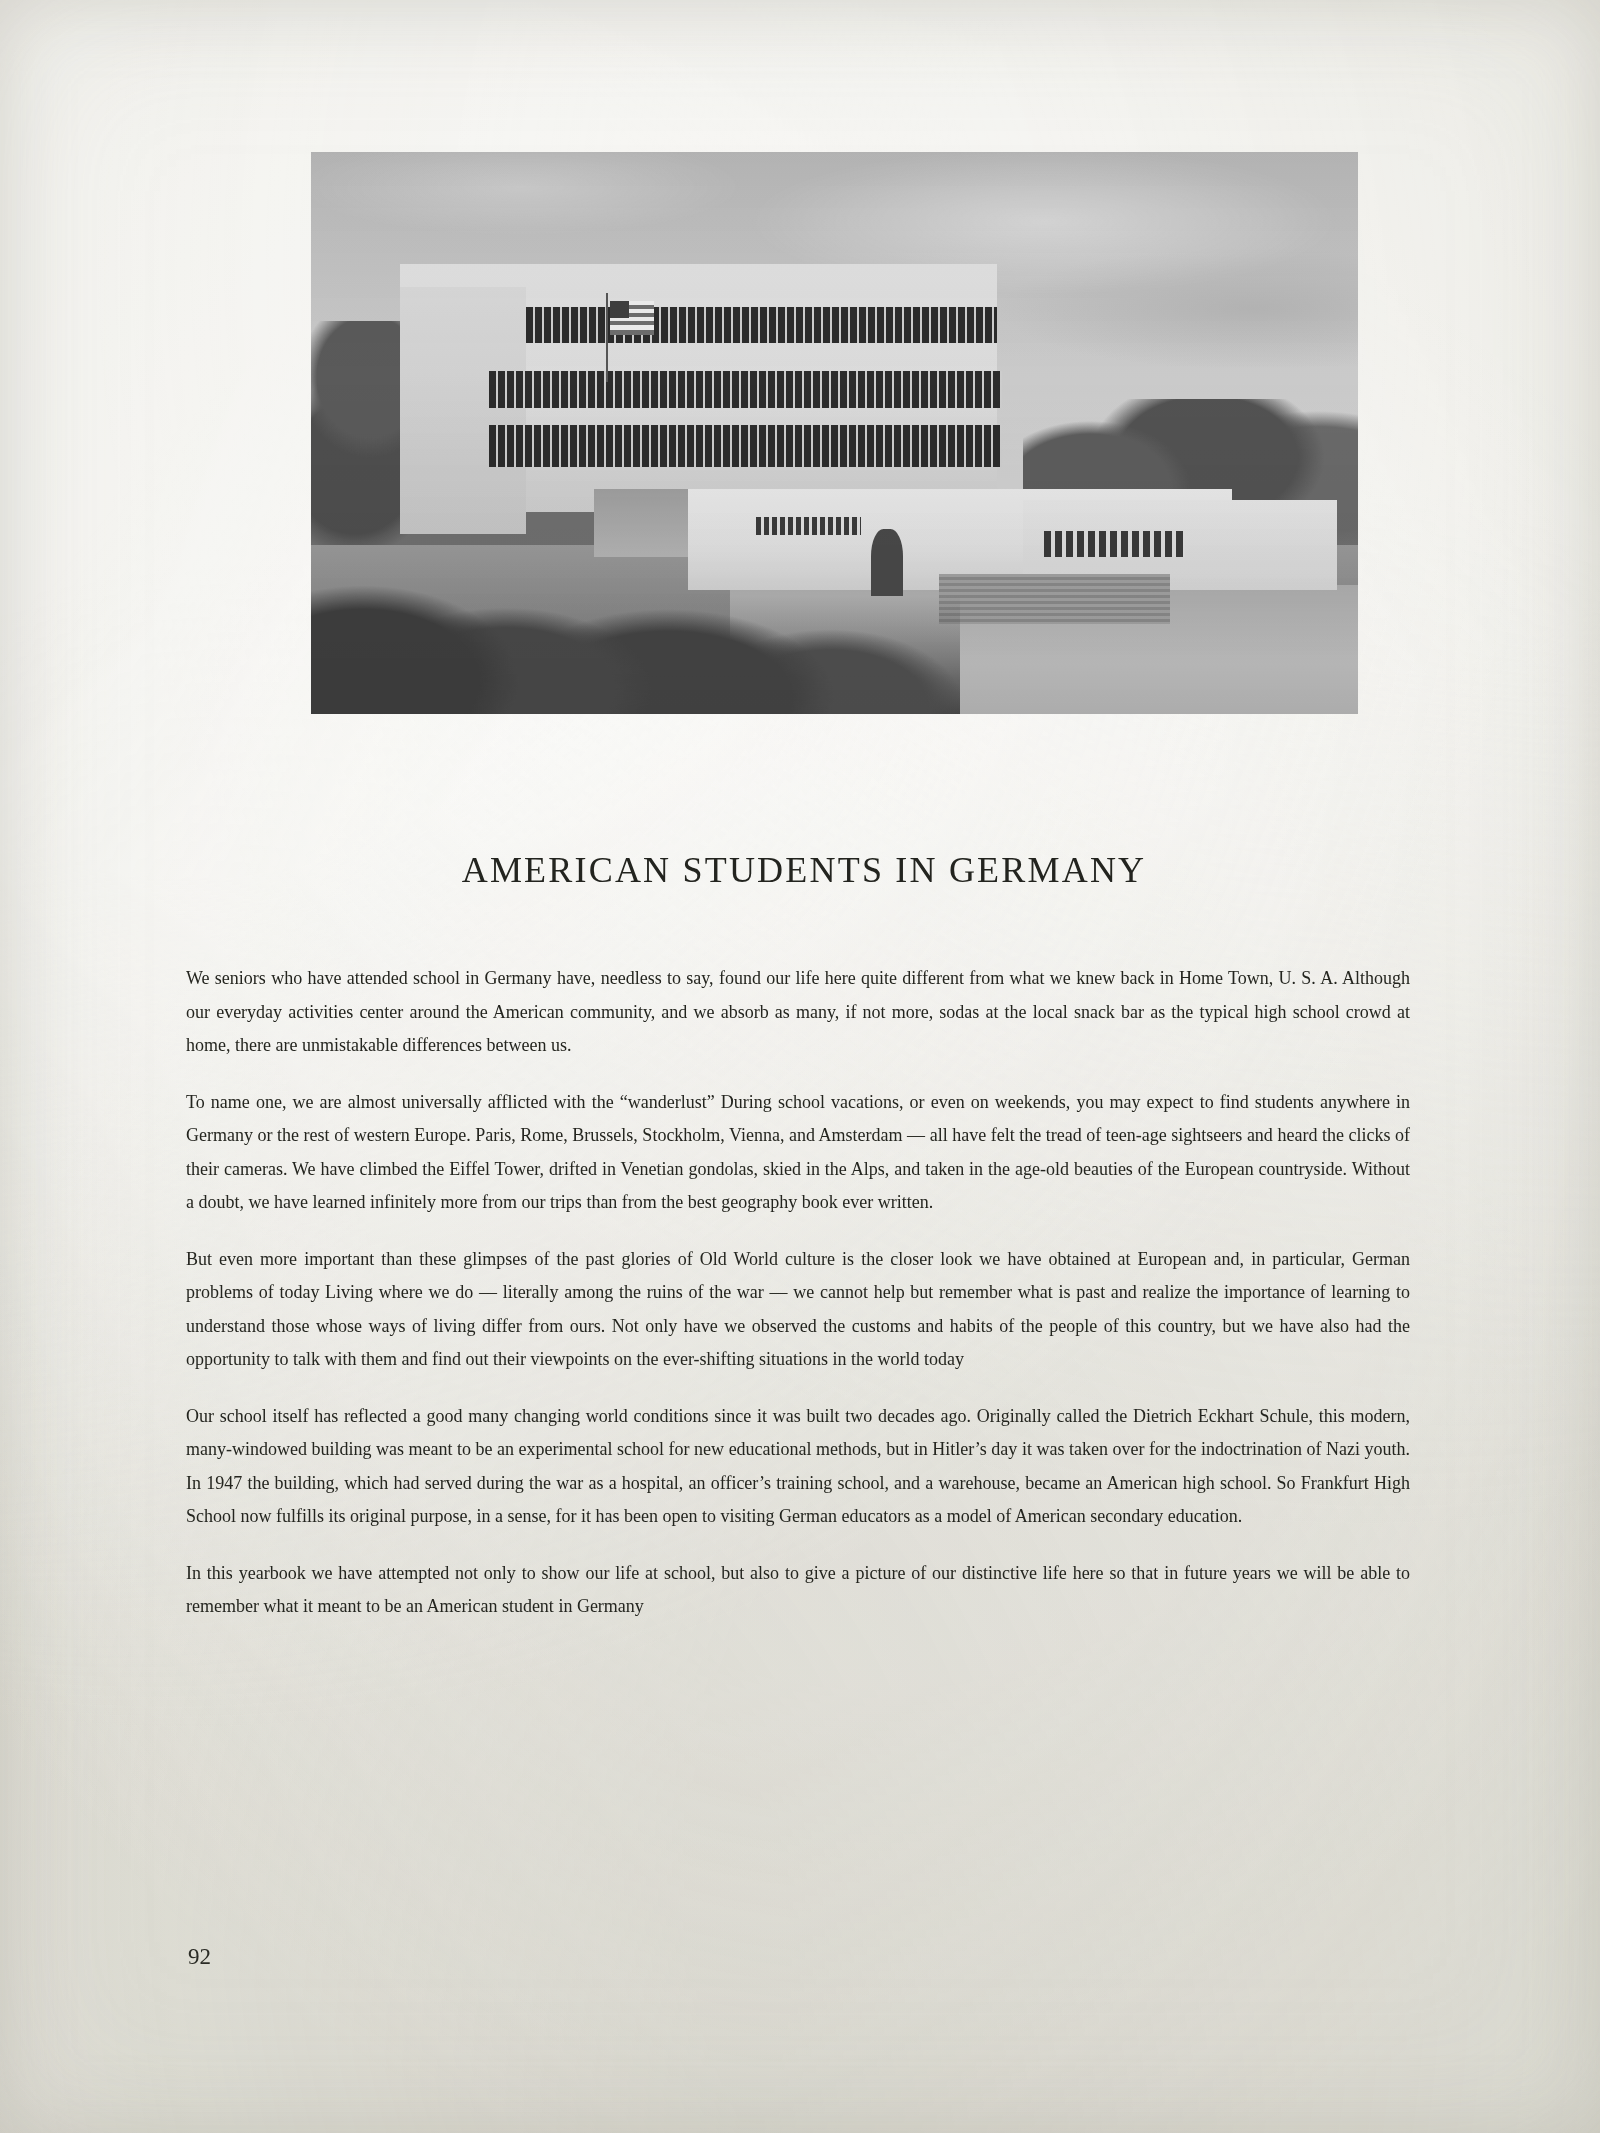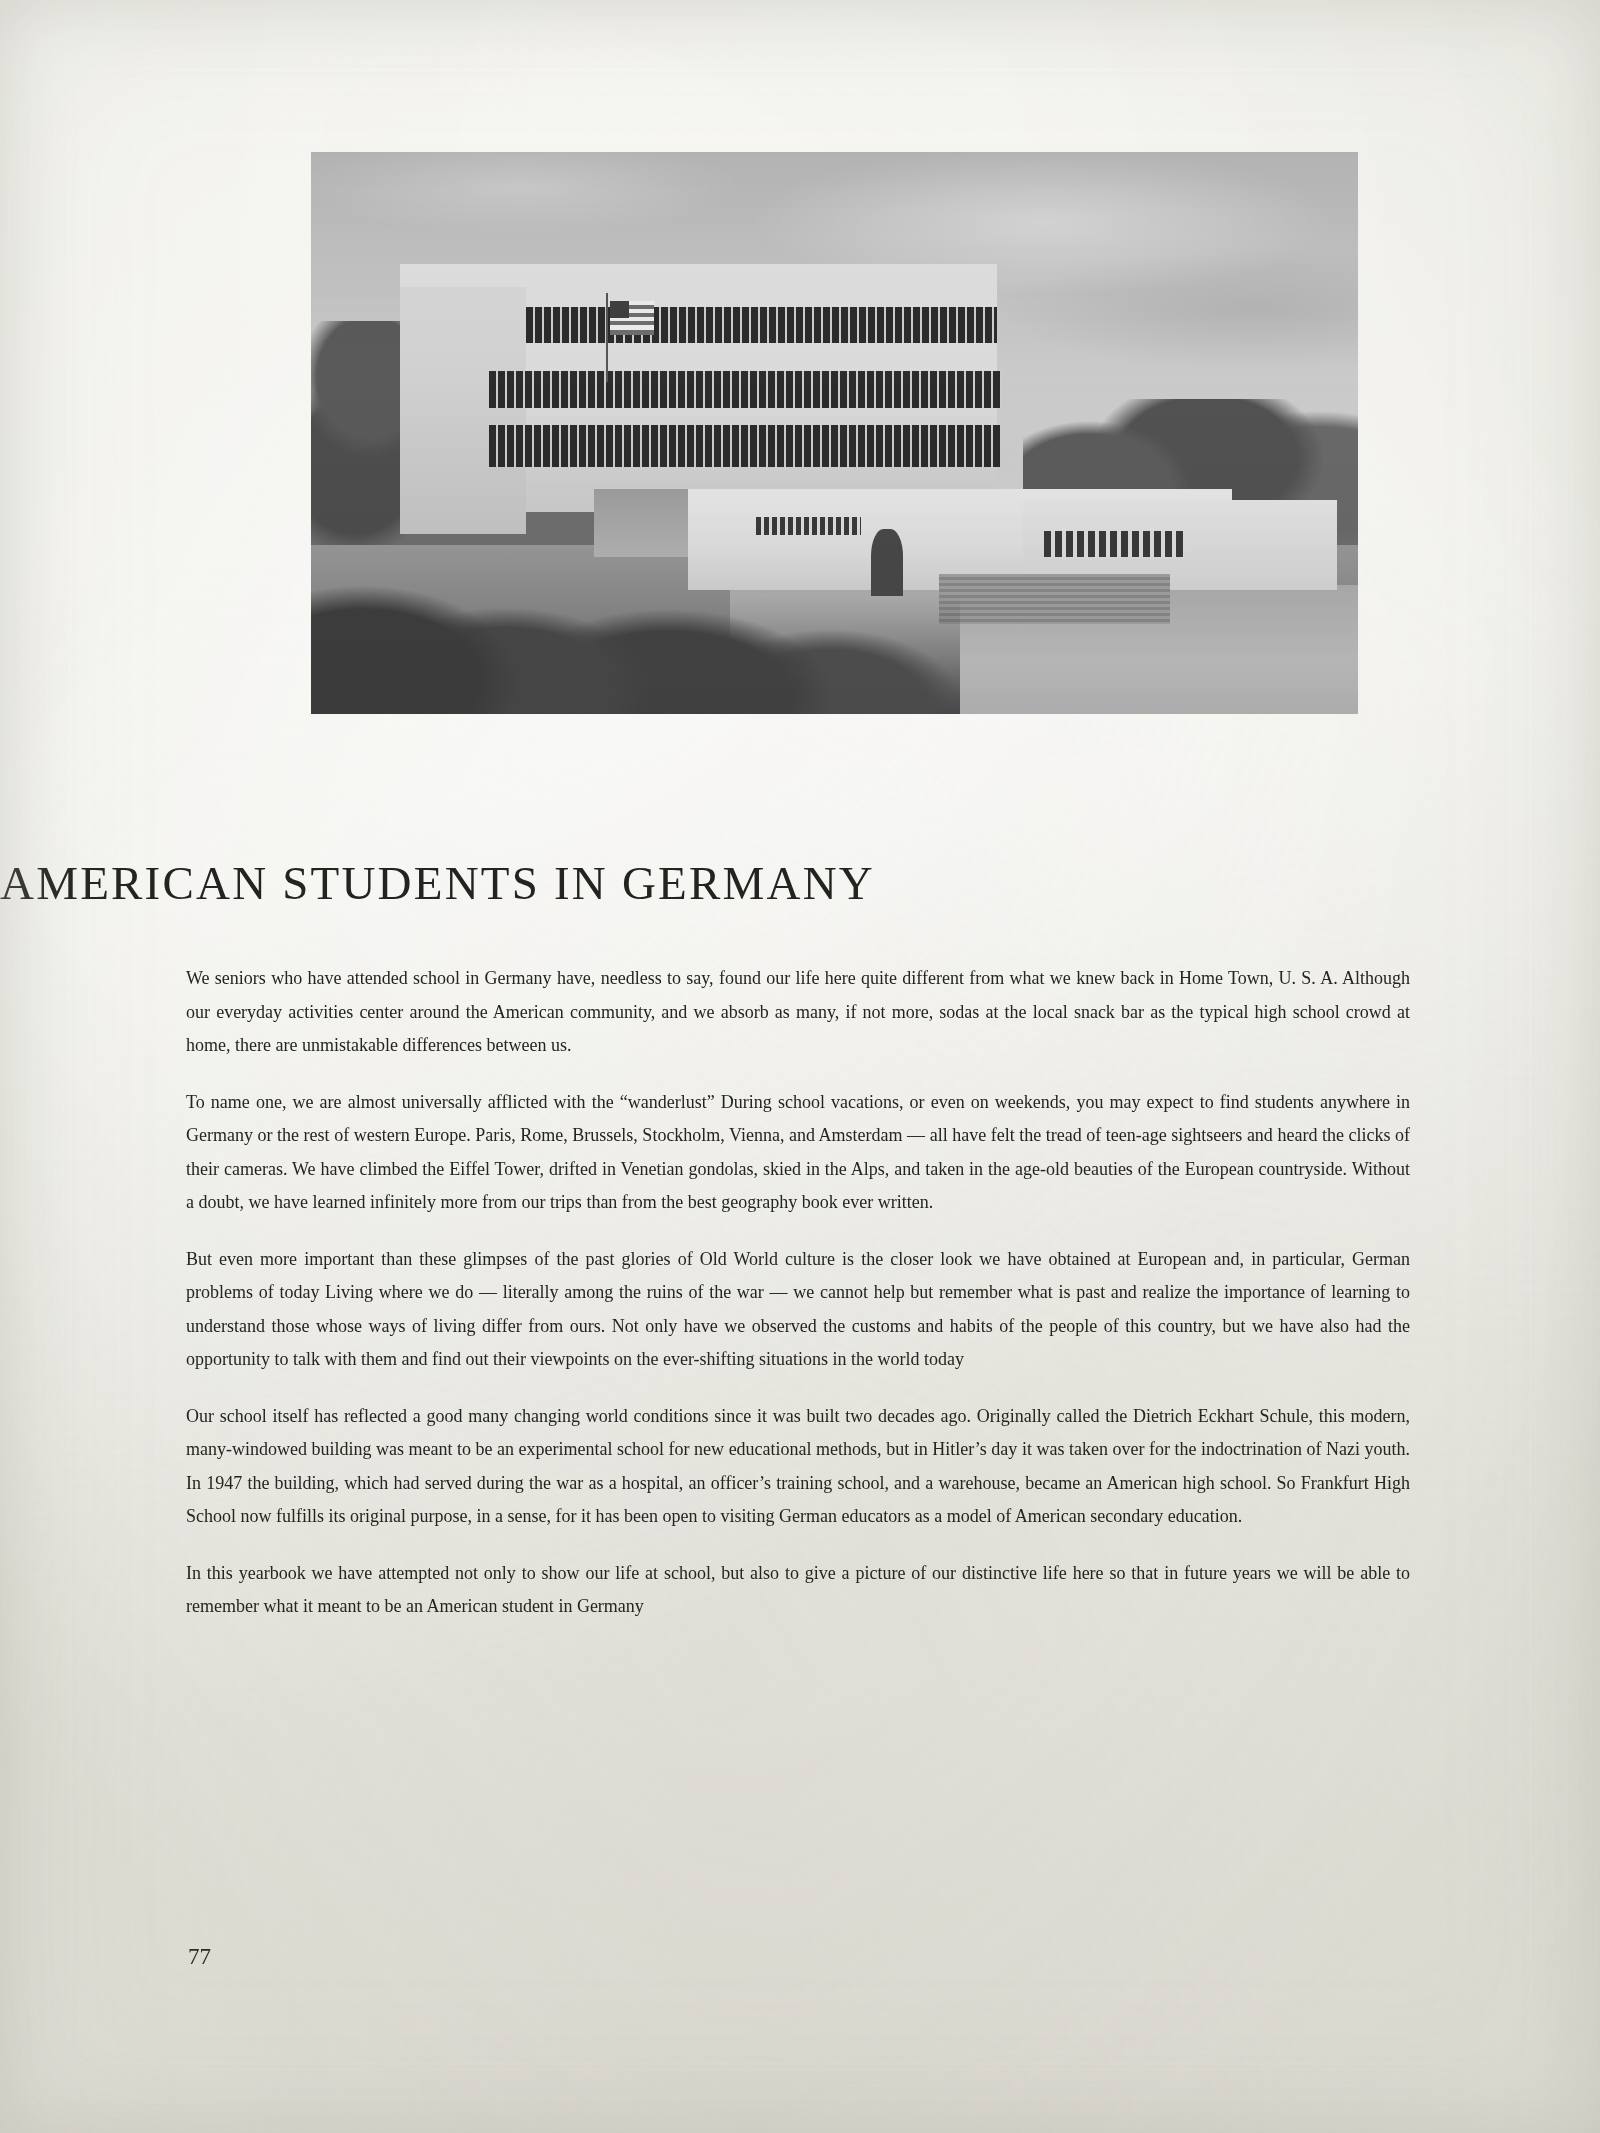--- a/index.html
+++ b/index.html
@@ -216,25 +216,25 @@
   }
   .photo-tone {
     position: absolute; inset: 0;
     background: linear-gradient(to bottom, rgba(60,62,60,0.06), rgba(60,62,60,0.02) 40%, rgba(40,42,40,0.10));
     mix-blend-mode: multiply;
   }
 
   
   .title {
     position: absolute;
-    left: 0; right: 0;
+    left: 8px; right: 0;
     top: 825px;
-    text-align: left;
+    text-align: center;
     font-family: "Liberation Serif", serif;
-    font-size: 47px;
+    font-size: 36px;
     letter-spacing: 2.2px;
     color: #23241f;
     font-weight: 400;
   }
 
   
   .body-text {
     position: absolute;
     left: 186px;
     top: 962px;
@@ -306,16 +306,16 @@
   <h1 class="title">AMERICAN STUDENTS IN GERMANY</h1>
 
   <div class="body-text">
     <p>We seniors who have attended school in Germany have, needless to say, found our life here quite different from what we knew back in Home Town, U. S. A. Although our everyday activities center around the American community, and we absorb as many, if not more, sodas at the local snack bar as the typical high school crowd at home, there are unmistakable differences between us.</p>
     <p>To name one, we are almost universally afflicted with the “wanderlust” During school vacations, or even on weekends, you may expect to find students anywhere in Germany or the rest of western Europe. Paris, Rome, Brussels, Stockholm, Vienna, and Amsterdam — all have felt the tread of teen-age sightseers and heard the clicks of their cameras. We have climbed the Eiffel Tower, drifted in Venetian gondolas, skied in the Alps, and taken in the age-old beauties of the European countryside. Without a doubt, we have learned infinitely more from our trips than from the best geography book ever written.</p>
     <p>But even more important than these glimpses of the past glories of Old World culture is the closer look we have obtained at European and, in particular, German problems of today Living where we do — literally among the ruins of the war — we cannot help but remember what is past and realize the importance of learning to understand those whose ways of living differ from ours. Not only have we observed the customs and habits of the people of this country, but we have also had the opportunity to talk with them and find out their viewpoints on the ever-shifting situations in the world today</p>
     <p>Our school itself has reflected a good many changing world conditions since it was built two decades ago. Originally called the Dietrich Eckhart Schule, this modern, many-windowed building was meant to be an experimental school for new educational methods, but in Hitler’s day it was taken over for the indoctrination of Nazi youth. In 1947 the building, which had served during the war as a hospital, an officer’s training school, and a warehouse, became an American high school. So Frankfurt High School now fulfills its original purpose, in a sense, for it has been open to visiting German educators as a model of American secondary education.</p>
     <p>In this yearbook we have attempted not only to show our life at school, but also to give a picture of our distinctive life here so that in future years we will be able to remember what it meant to be an American student in Germany</p>
   </div>
 
-  <div class="page-number">77</div>
+  <div class="page-number">92</div>
 
   <div class="edge-shade"></div>
 </div>
 
 </body></html>

